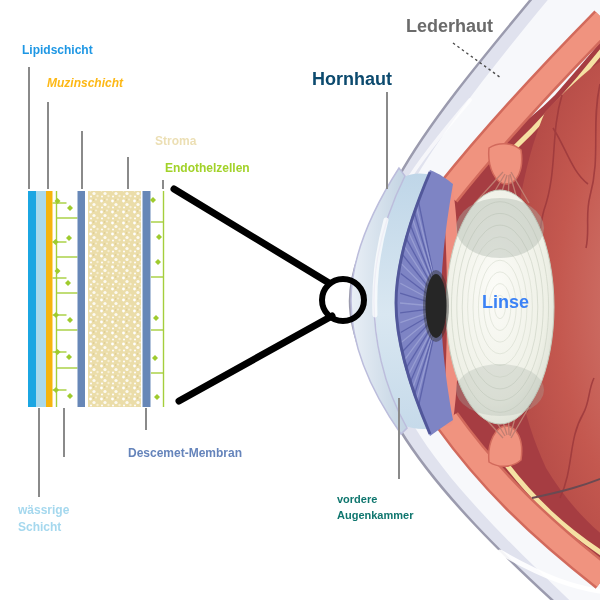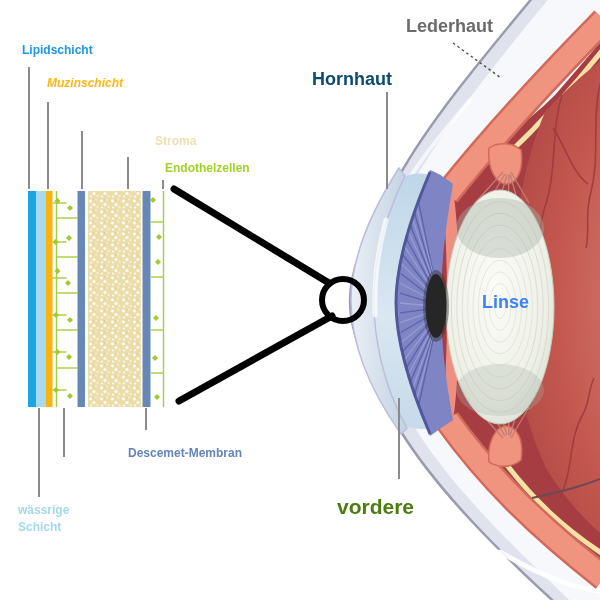--- a/index.html
+++ b/index.html
@@ -246,17 +246,18 @@
 <div class="lbl" style="left: 157px; top: 162px; color: rgb(162, 210, 41); margin-left: 8px;">Endothelzellen</div>
 <div class="lbl" style="left: 128px; top: 436px; color: rgb(101, 132, 187); margin-top: 11px;">Descemet-Membran</div>
 <div class="lbl lbl2" style="left: 18px; top: 502px; color: rgb(165, 216, 238);">
   <div>wässrige</div>
   <div>Schicht</div>
 </div>
 
 <div class="lbl" style="left: 406px; top: 17px; font-size: 18px; color: rgb(107, 107, 107);">Lederhaut</div>
 <div class="lbl" style="left: 312px; top: 70px; font-size: 18px; color: #0c4a6e;">Hornhaut</div>
 <div class="lbl" style="left: 482px; top: 293px; font-size: 18px; color: #3b82f6;">Linse</div>
-<div class="lbl lbl2" style="left: 337px; top: 492px; font-size: 21px; color: #4d7c0f;">
+<div class="lbl lbl2" style="left: 337px; top: 492px; font-size: 11px; color: #0f766e;">
   <div>vordere</div>
+  <div>Augenkammer</div>
 </div>
 
 </div>
 
 </body></html>

